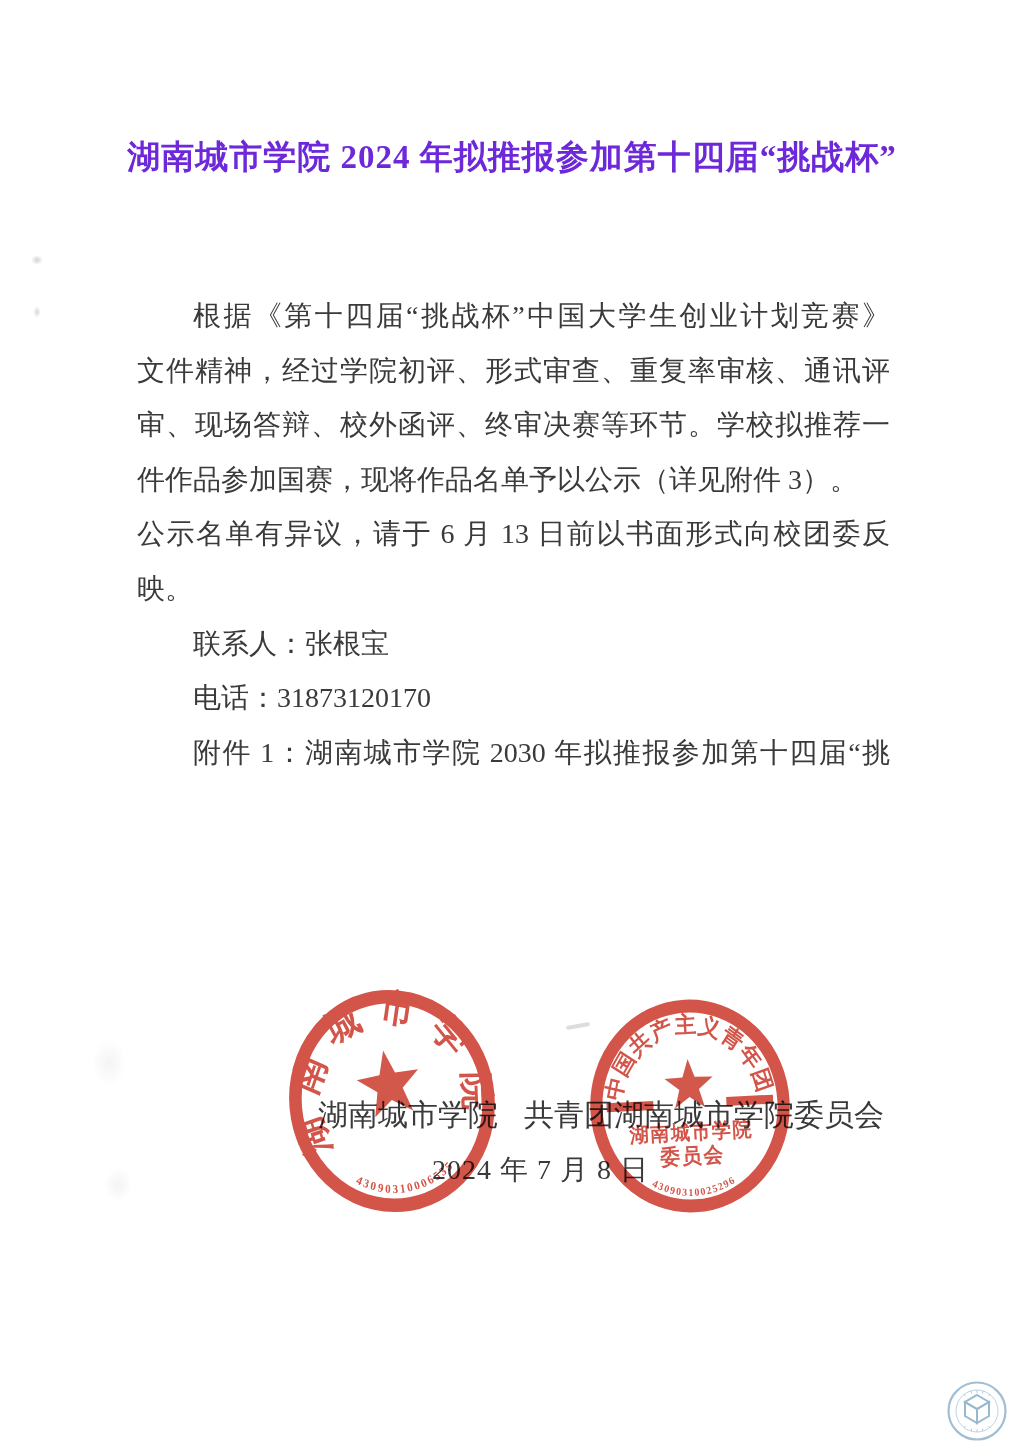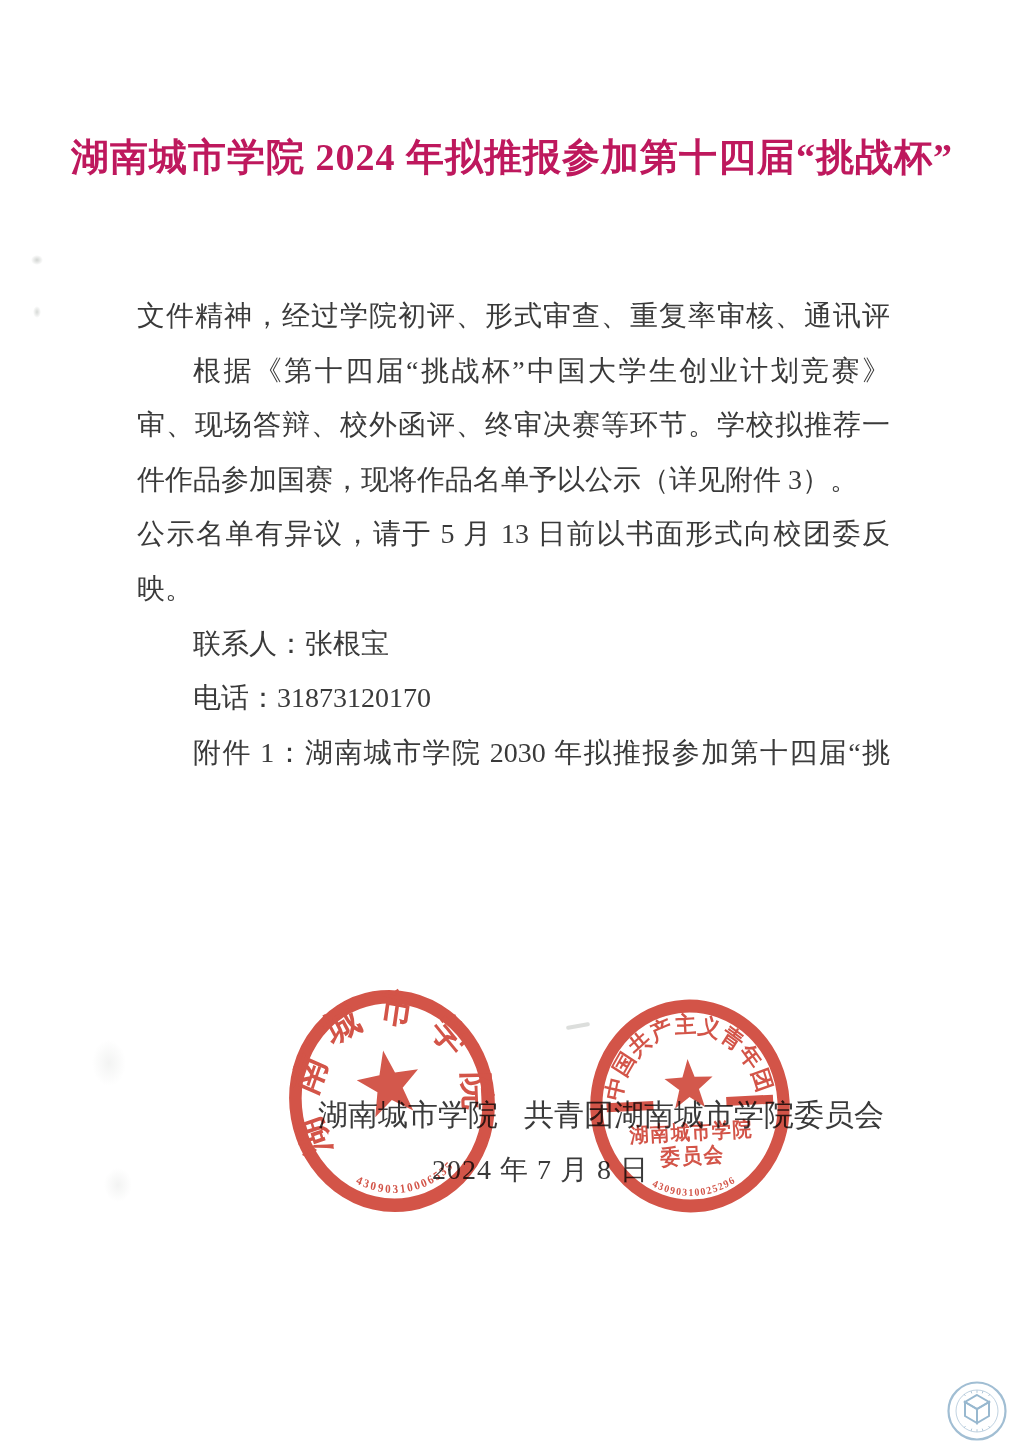--- a/index.html
+++ b/index.html
@@ -9,22 +9,22 @@
     margin:0 auto;
     background:#ffffff;
     overflow:hidden;
     font-family:"Liberation Serif","DejaVu Serif",serif;
     color:#3a3a3a;
   }
   
   .title{
     position:absolute;top:128px;left:0;right:0;
     text-align:center;
-    font-weight:bold;color:#be185d;
-    font-size:38px;line-height:58px;letter-spacing:1px;
+    font-weight:bold;color:#6d28d9;
+    font-size:33px;line-height:58px;letter-spacing:1px;
   }
   
   .body-text{
     position:absolute;top:289px;left:137px;width:753px;
     font-size:28px;line-height:54.6px;
     color:#3a3a3a;
   }
   .line{height:54.6px;white-space:nowrap;}
   .line.justify{white-space:normal;text-align:justify;text-align-last:justify;}
   .line.indent{padding-left:56px;}
@@ -64,25 +64,25 @@
 </head>
 <body>
 
 <div class="page">
 
   <div class="title">
     <div>湖南城市学院 2024 年拟推报参加第十四届“挑战杯”</div>
   </div>
 
   <div class="body-text">
+    <div class="line indent justify">根据《第十四届“挑战杯”中国大学生创业计划竞赛》</div>
     <div class="line justify">文件精神，经过学院初评、形式审查、重复率审核、通讯评</div>
-    <div class="line indent justify">根据《第十四届“挑战杯”中国大学生创业计划竞赛》</div>
     <div class="line justify">审、现场答辩、校外函评、终审决赛等环节。学校拟推荐一</div>
     <div class="line">件作品参加国赛，现将作品名单予以公示（详见附件 3）。</div>
-    <div class="line justify">公示名单有异议，请于 5 月 13 日前以书面形式向校团委反</div>
+    <div class="line justify">公示名单有异议，请于 6 月 13 日前以书面形式向校团委反</div>
     <div class="line">映。</div>
     <div class="line indent">联系人：张根宝</div>
     <div class="line indent">电话：31873120170</div>
     <div class="line indent justify">附件 1：湖南城市学院 2030 年拟推报参加第十四届“挑</div>
   </div>
 
   <div class="sig-org">
     <span>湖南城市学院</span>
     <span>共青团湖南城市学院委员会</span>
   </div>

